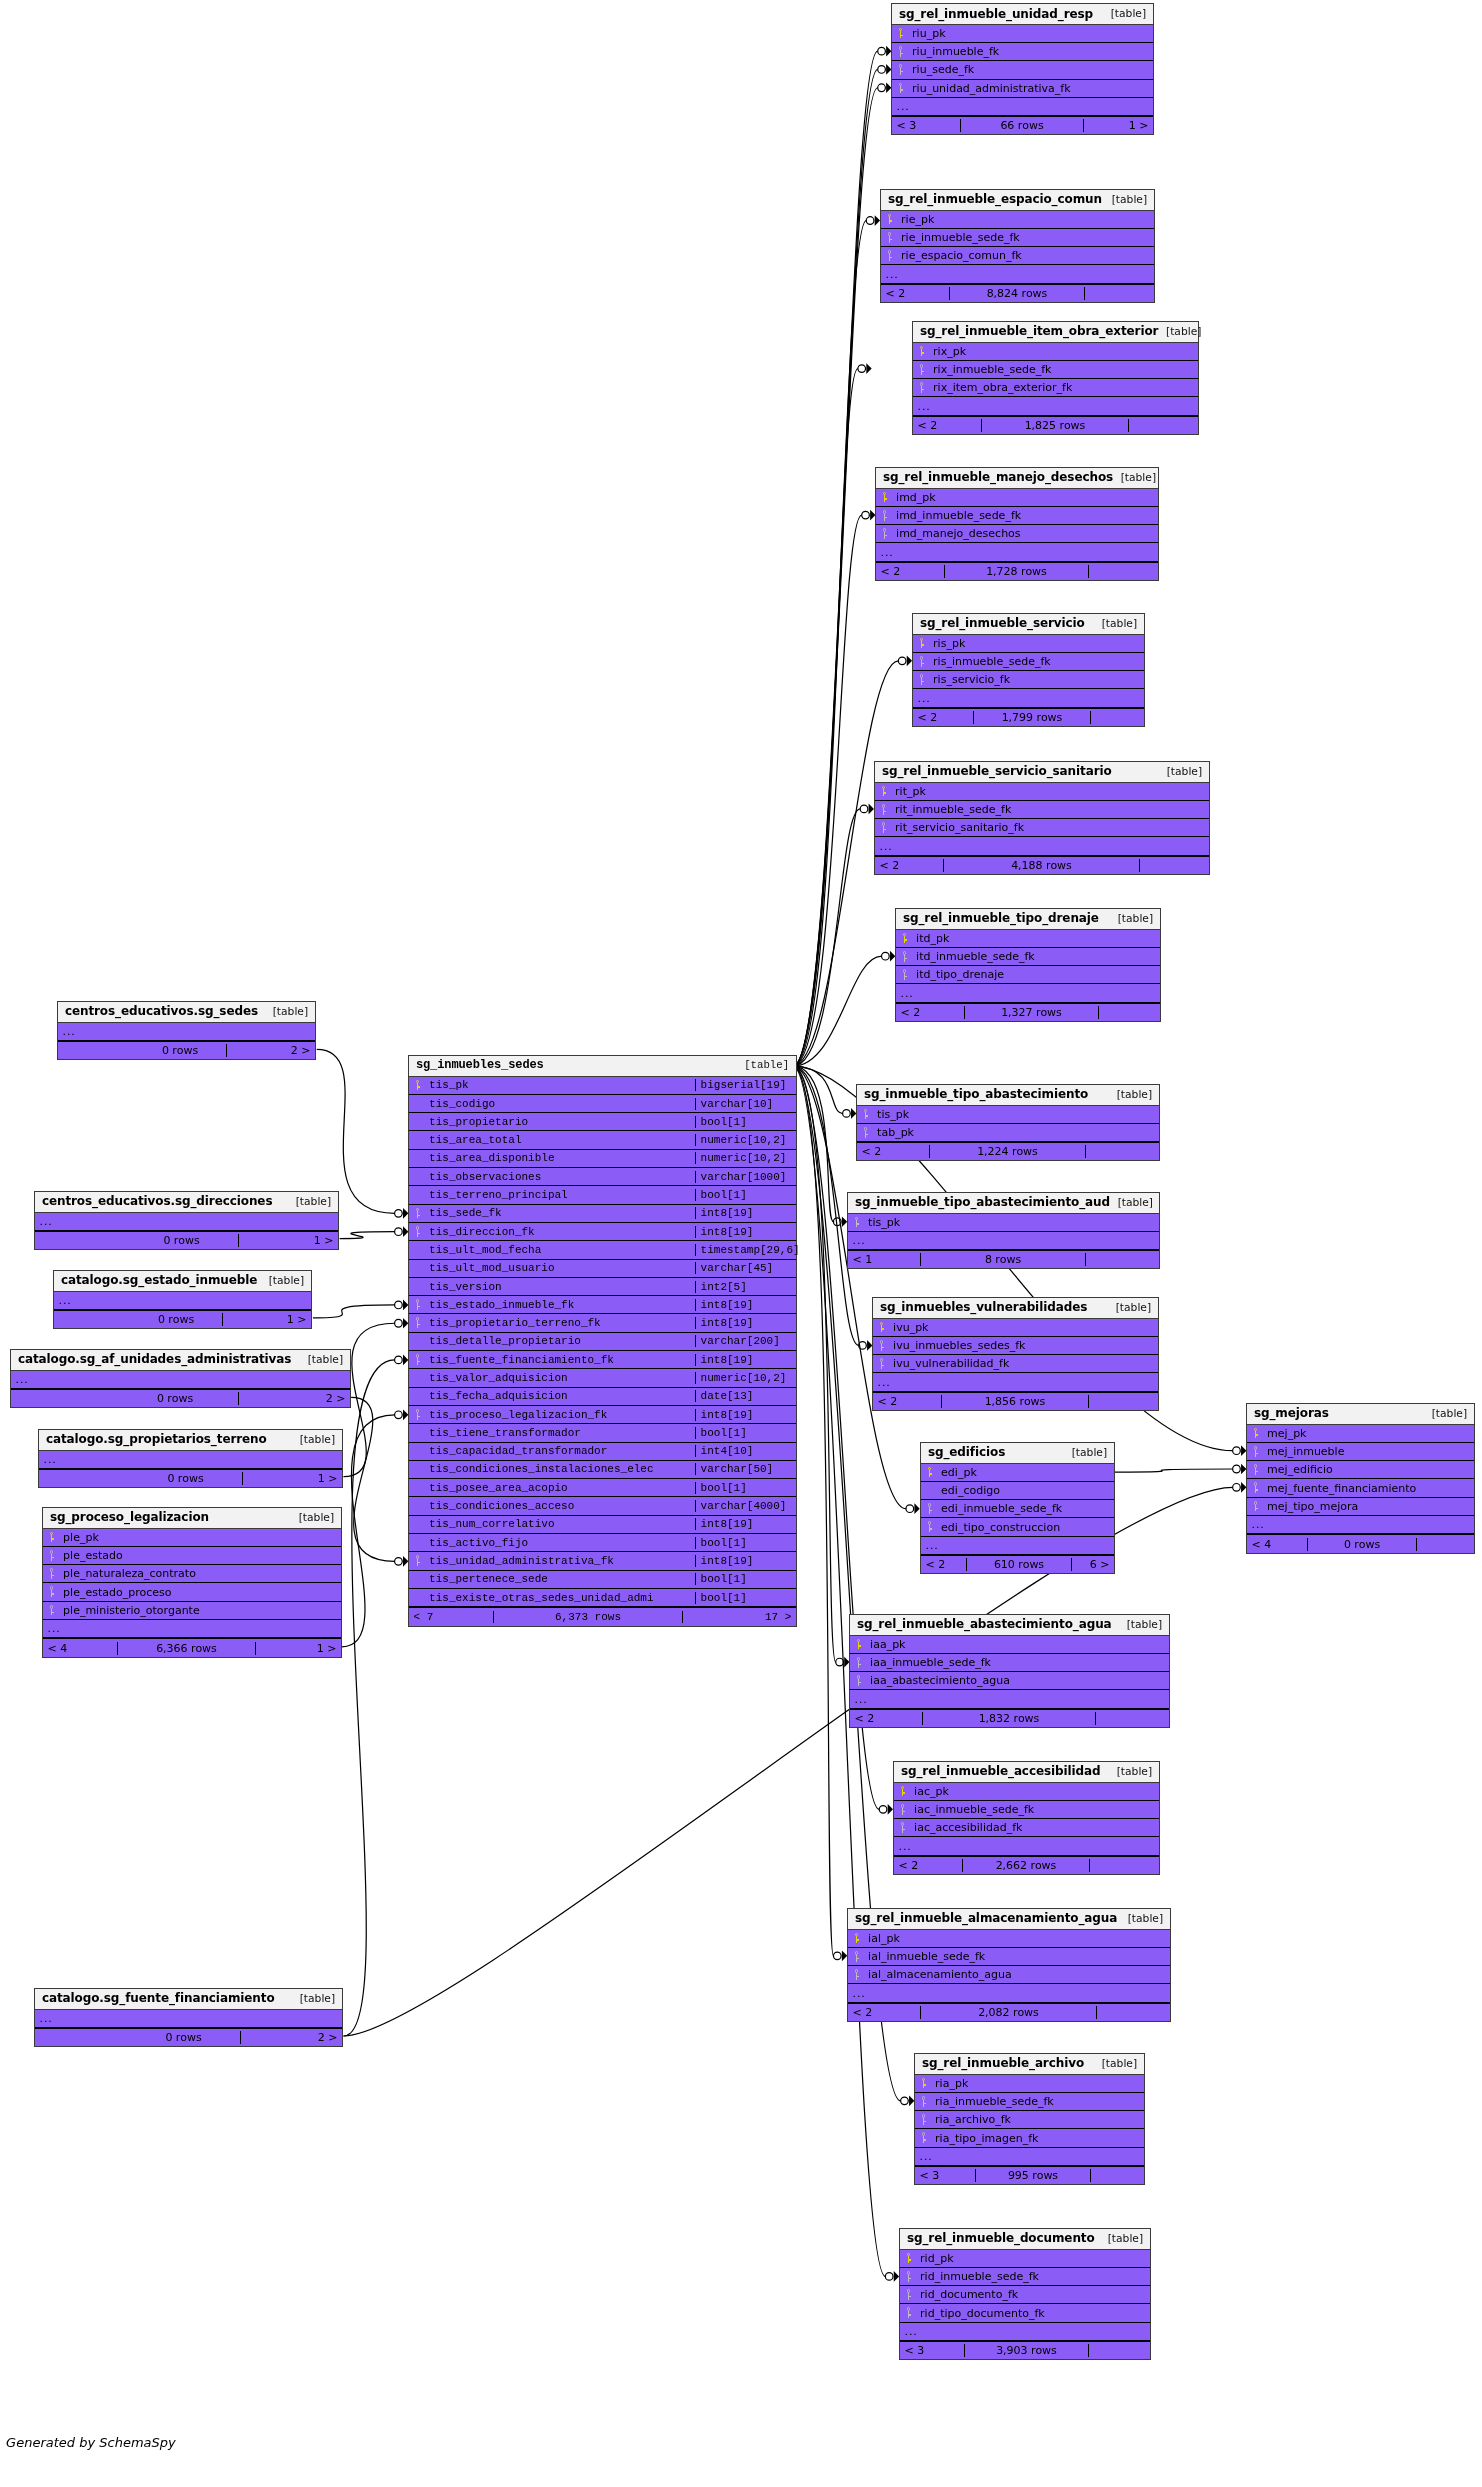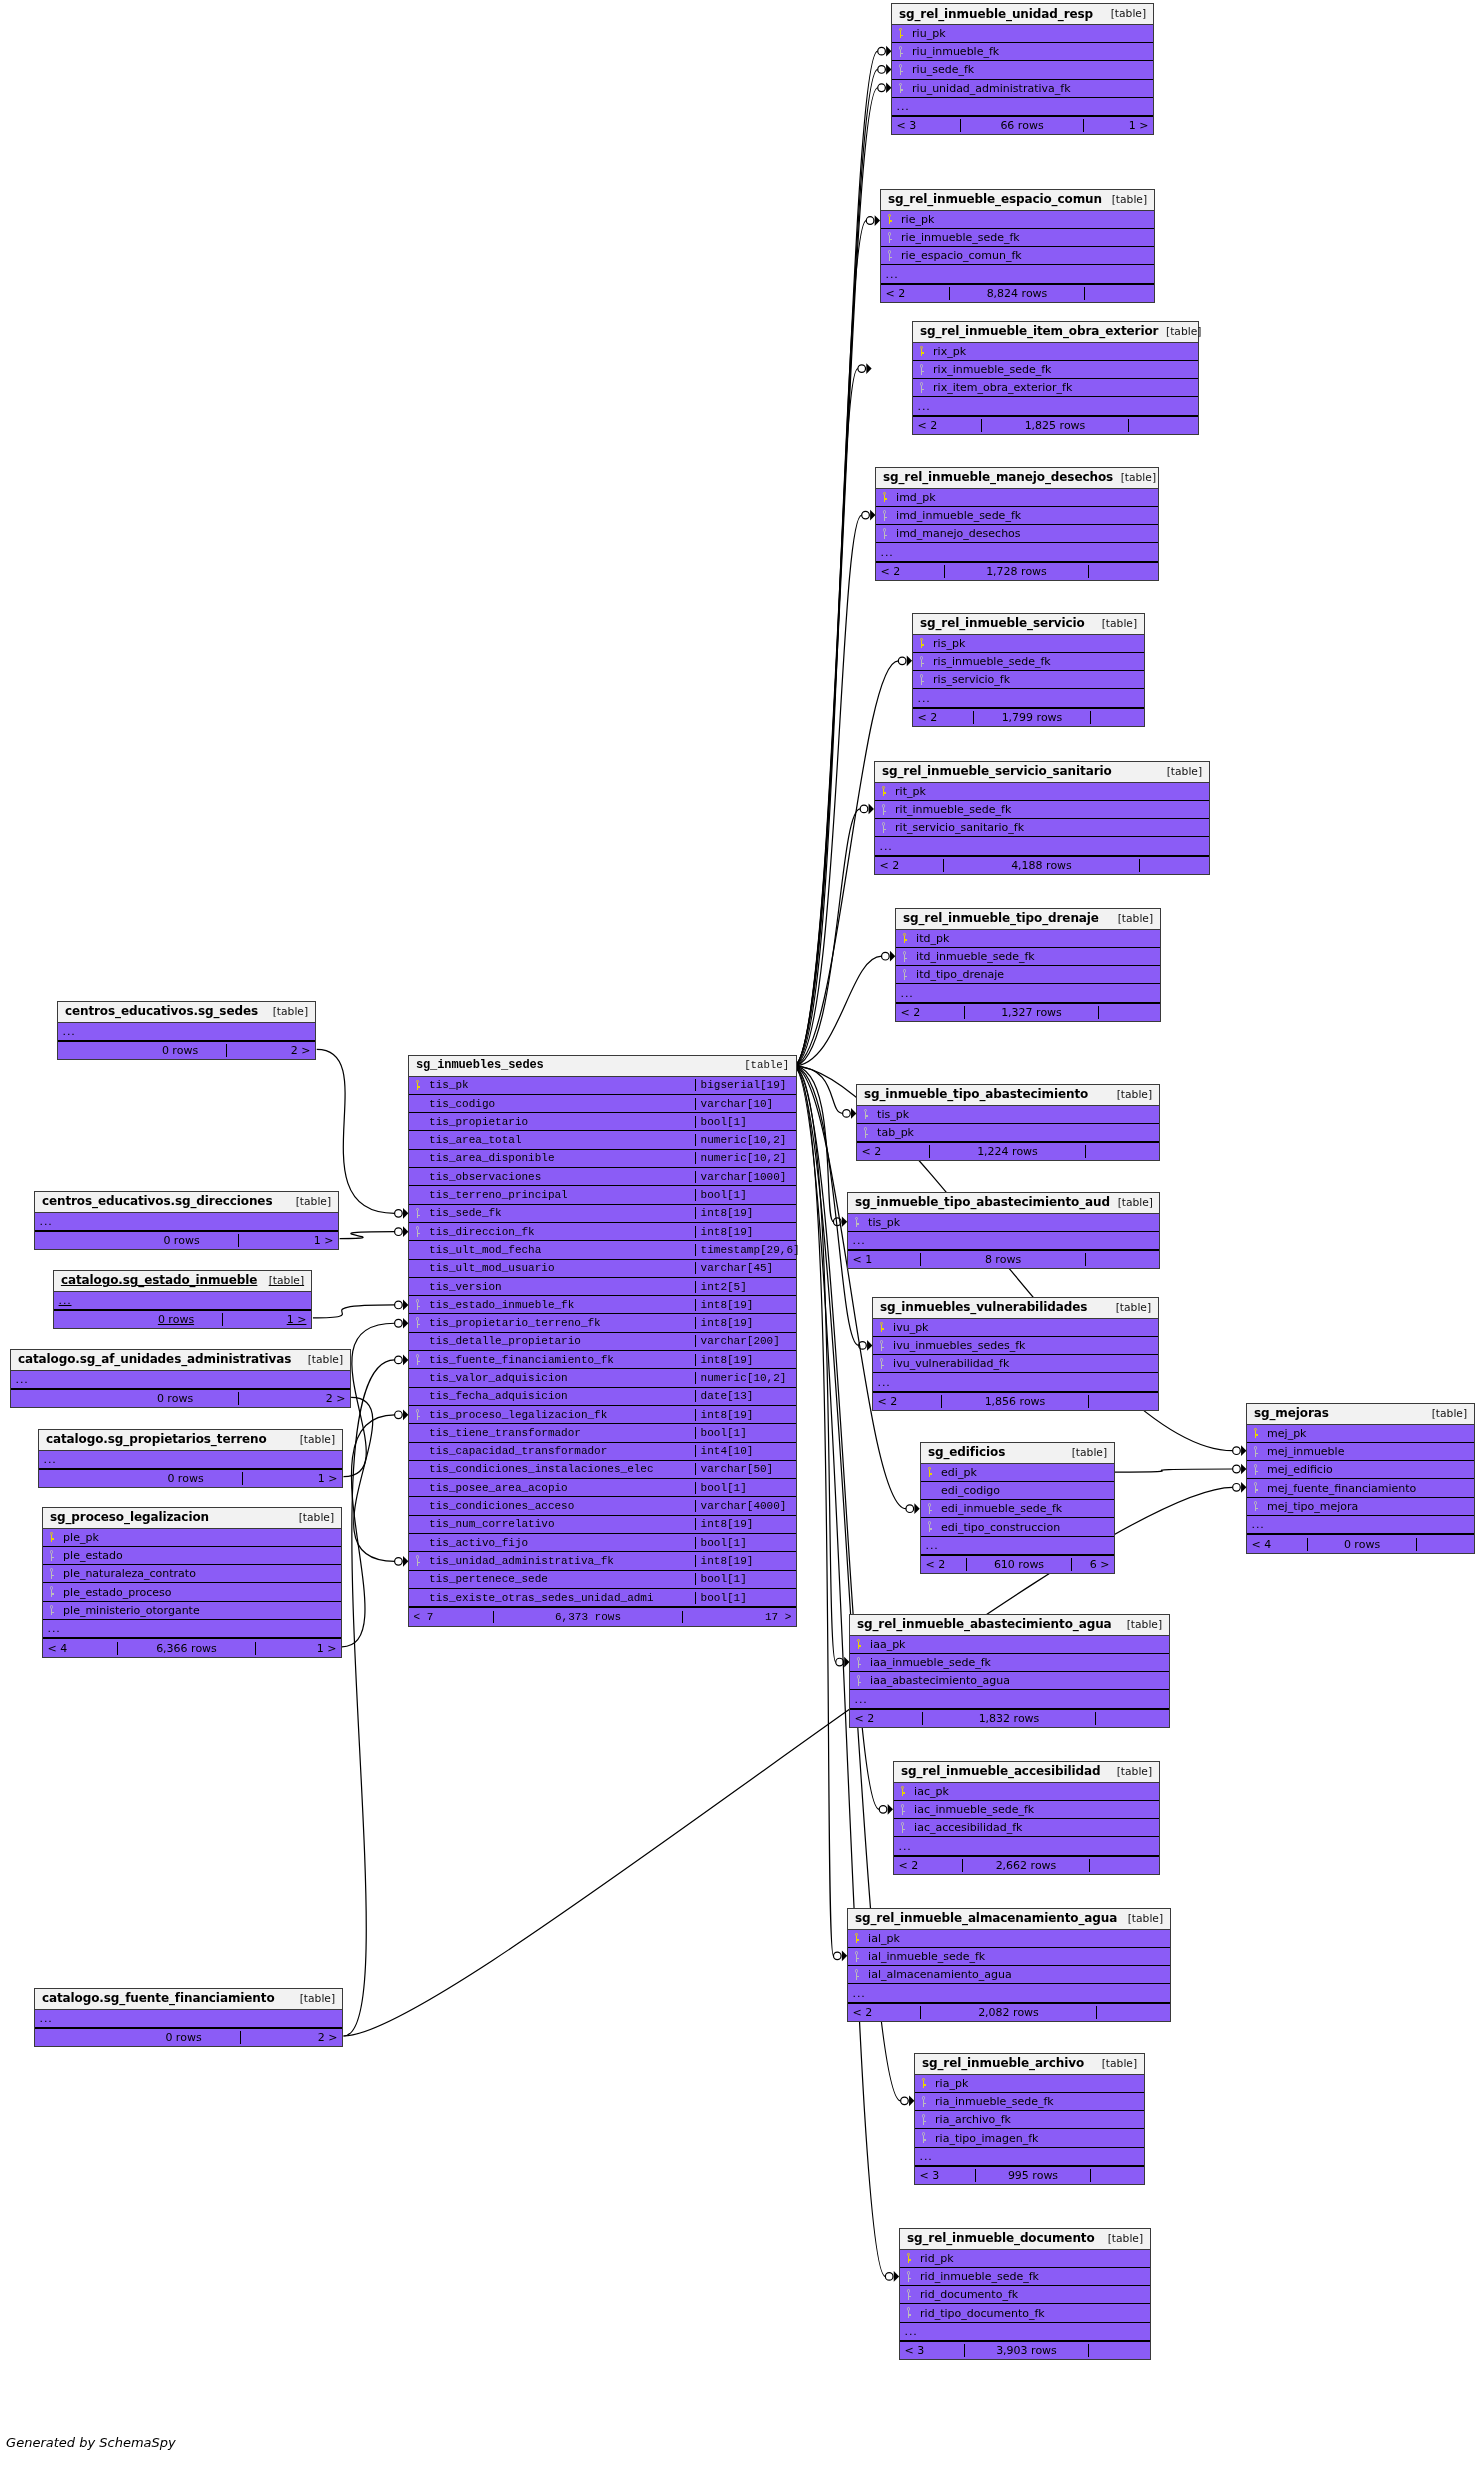--- a/index.html
+++ b/index.html
@@ -1123,21 +1123,21 @@
           <span class="tname">centros_educativos.sg_direcciones</span>
           <span class="ttag">[table]</span>
         </div>
         <div class="row ellipsis">...</div>
         <div class="foot">
           <span class="f1" style="width:90px"></span>
           <span class="f2">0 rows</span>
           <span class="f3" style="width:99px">1 &gt;</span>
         </div>
       </div>
-      <div class="tbl" style="left: 53px; top: 1270px; width: 259px; text-decoration: underline;">
+      <div class="tbl" style="left: 53px; top: 1270px; width: 259px;">
         <div class="thead">
           <span class="tname">catalogo.sg_estado_inmueble</span>
           <span class="ttag">[table]</span>
         </div>
         <div class="row ellipsis">...</div>
         <div class="foot">
           <span class="f1" style="width:76px"></span>
           <span class="f2">0 rows</span>
           <span class="f3" style="width:88px">1 &gt;</span>
         </div>

